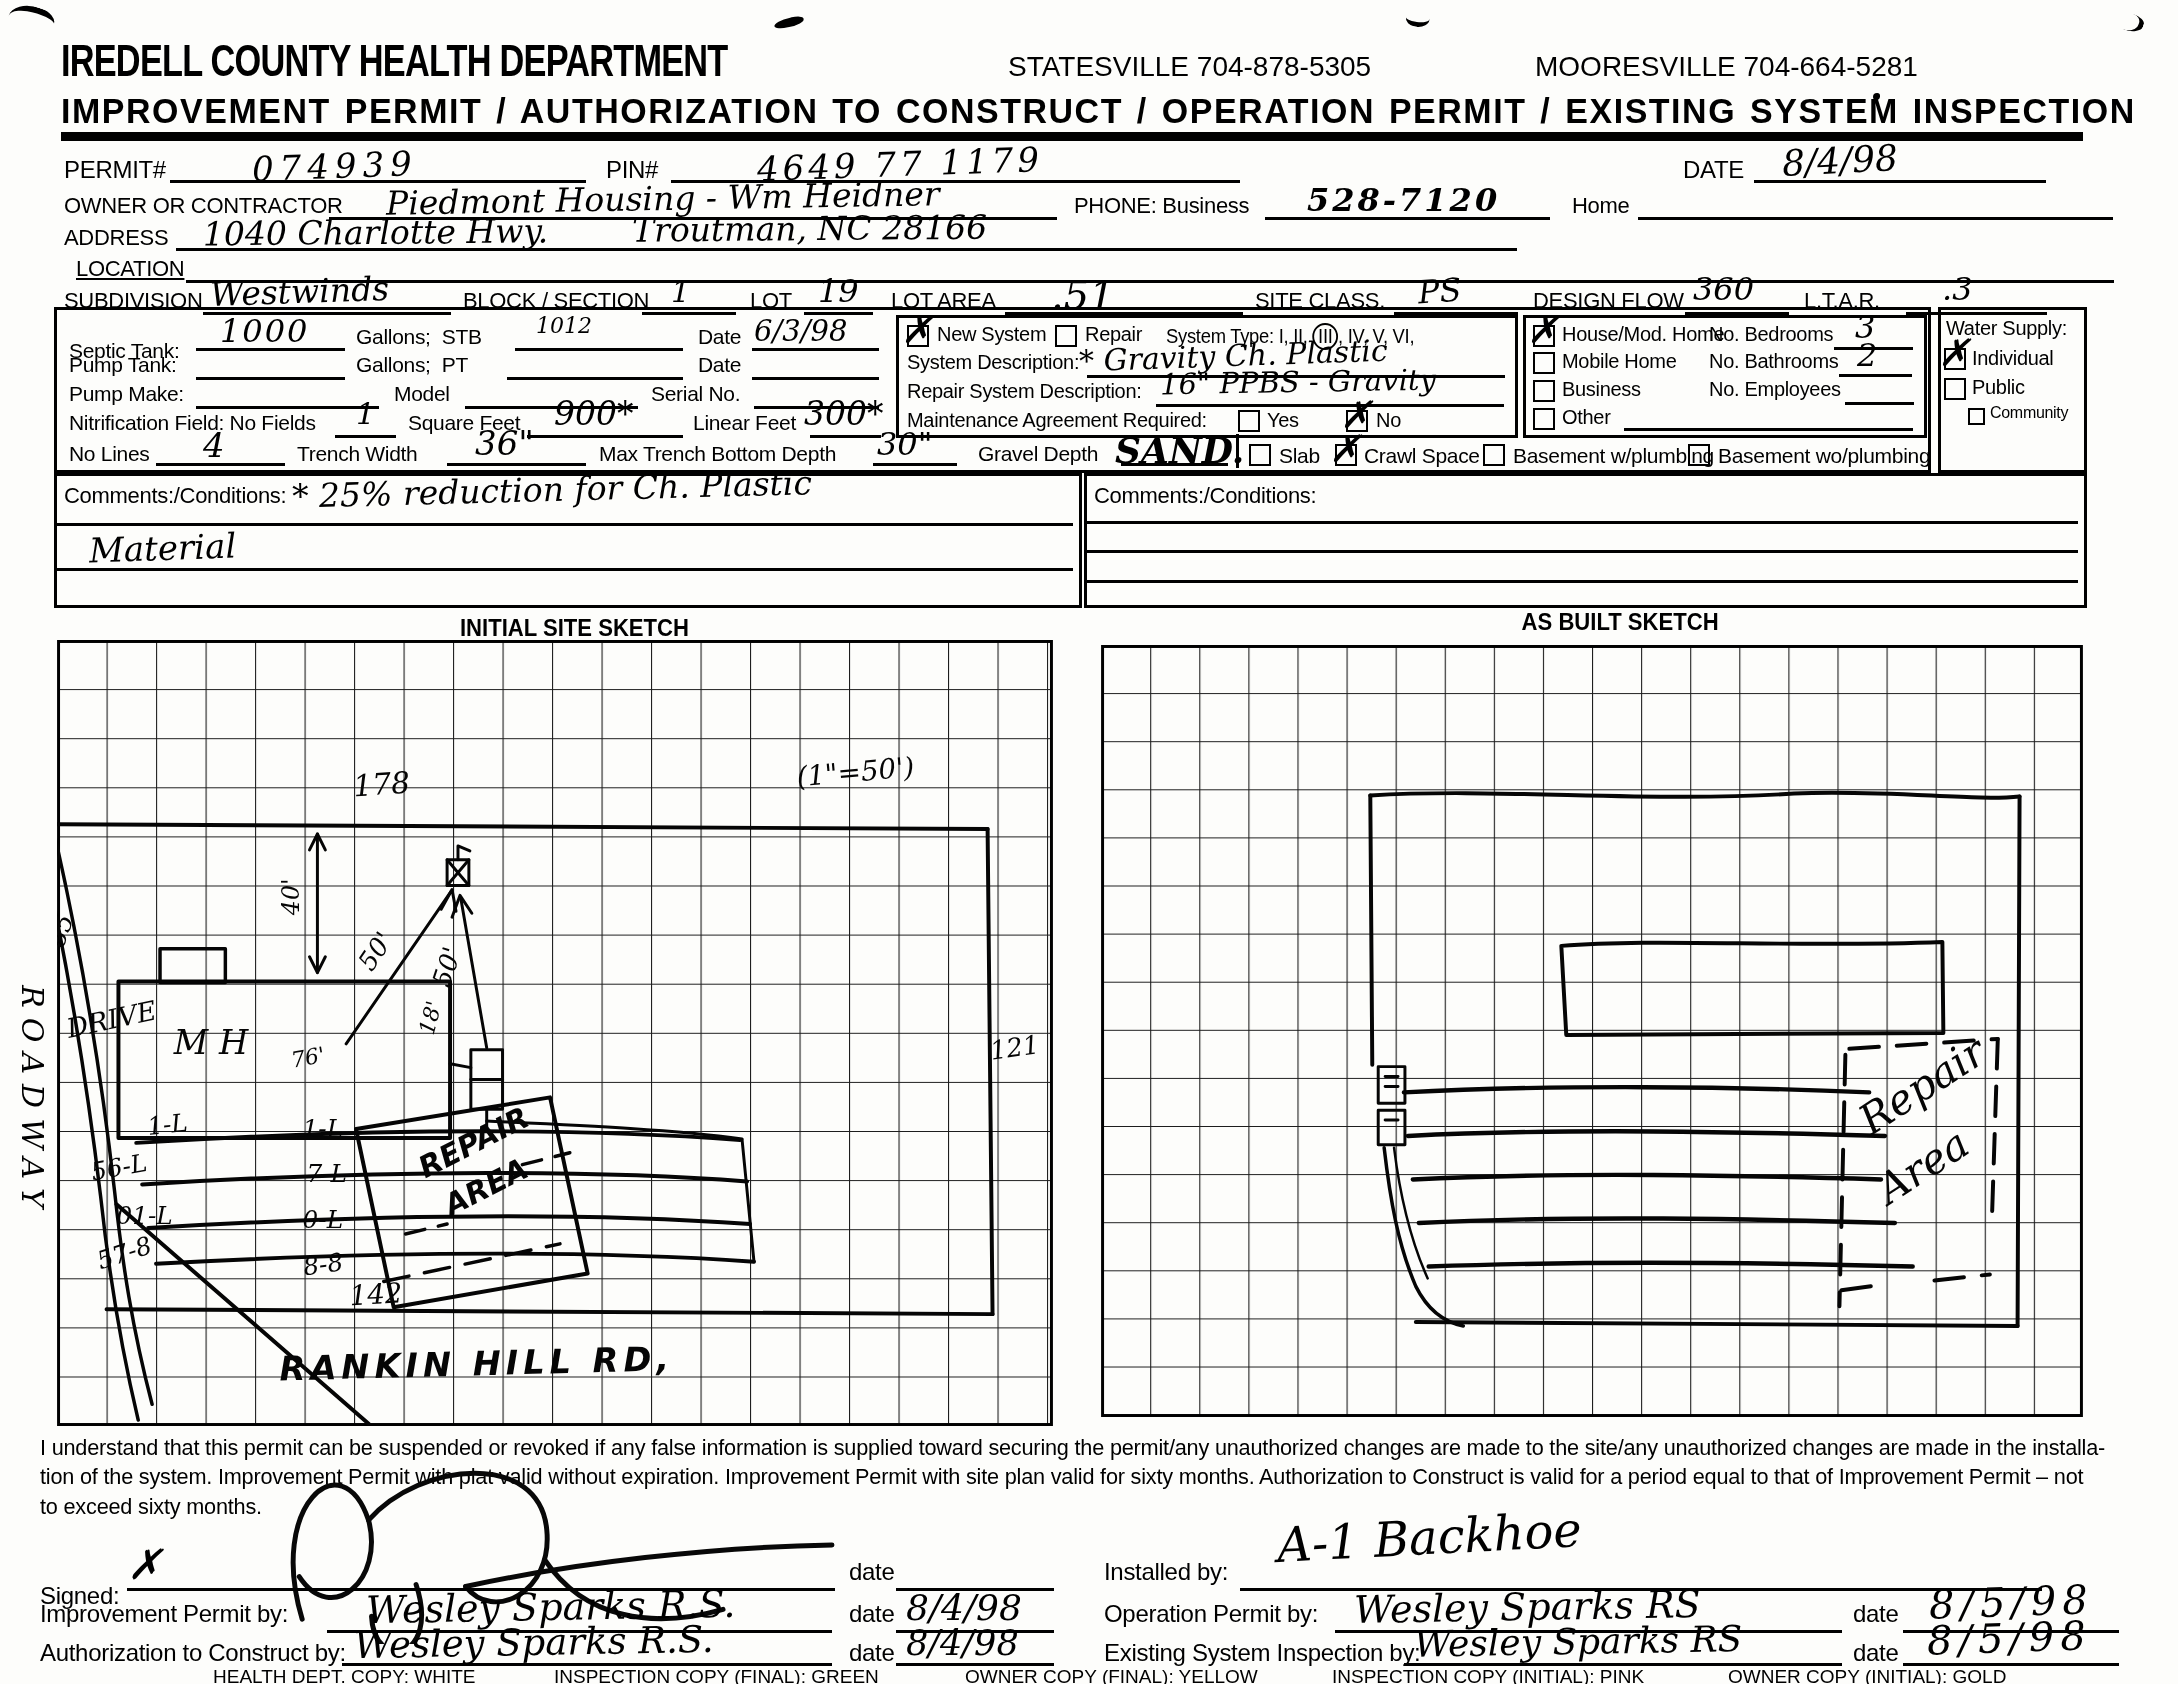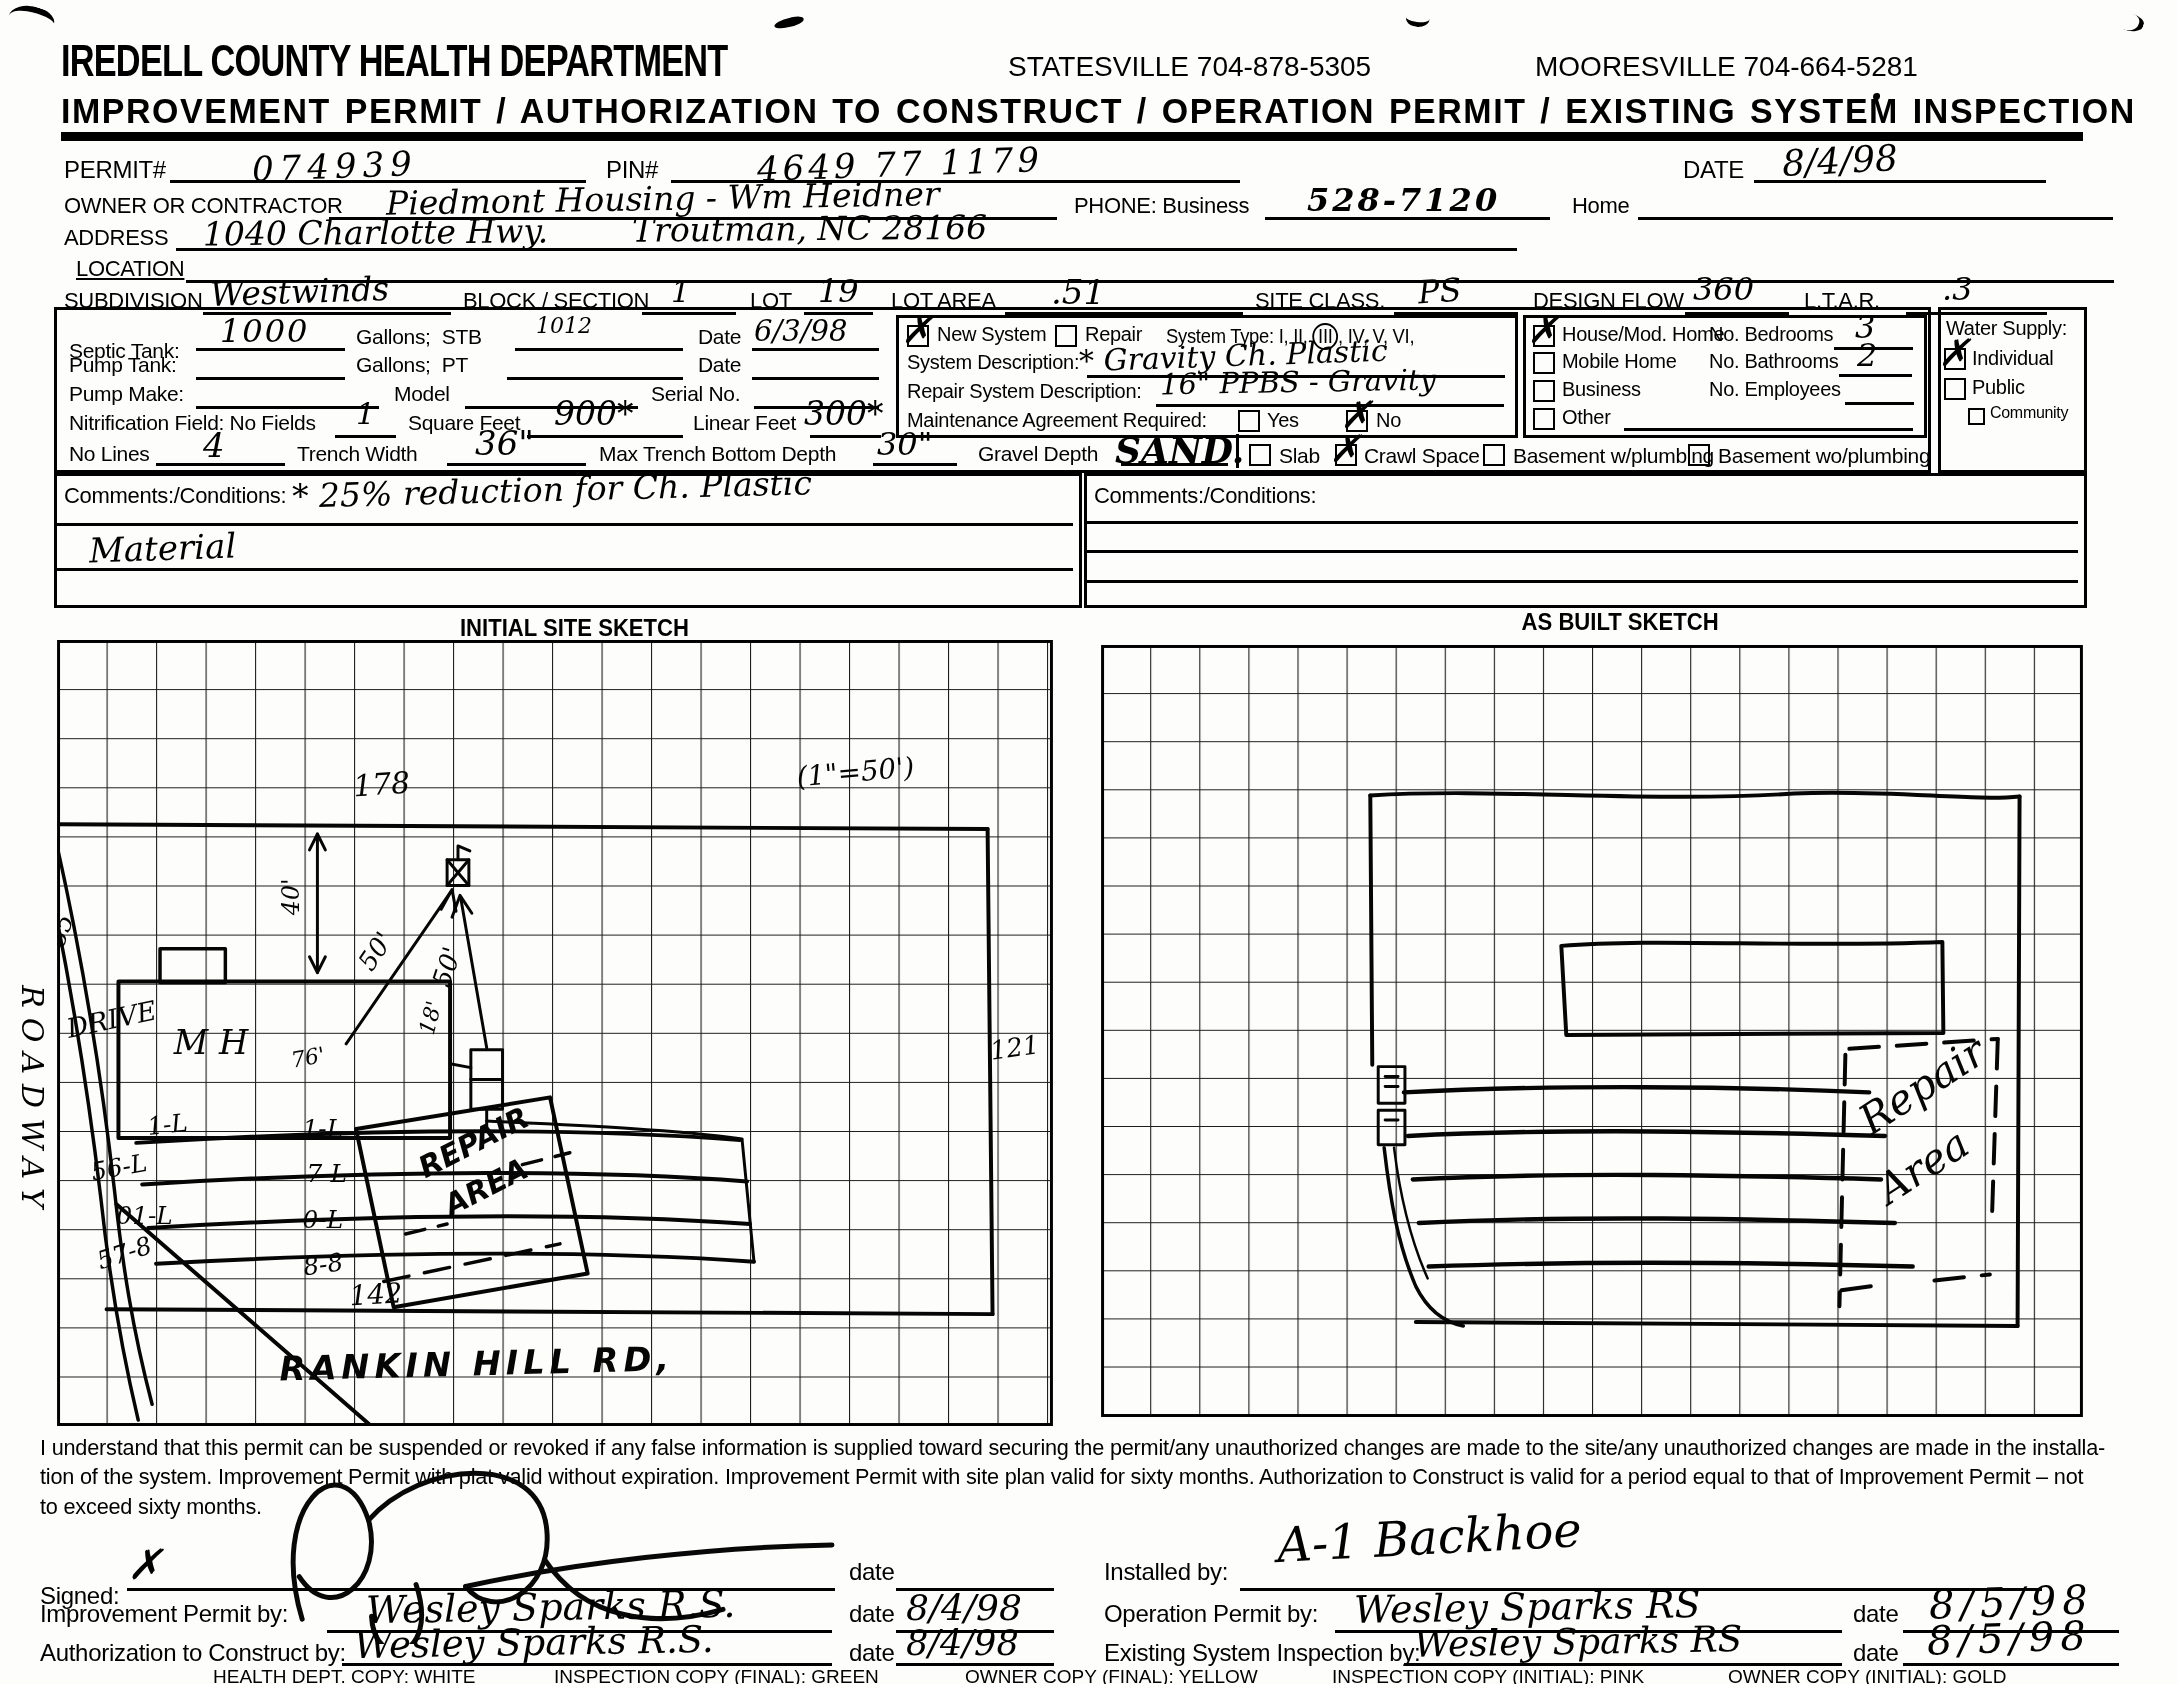--- a/index.html
+++ b/index.html
@@ -79,21 +79,21 @@
   <div class="U" style="left:203px;top:312px;width:248px;"></div>
   <div class="V" style="left:210px;top:275px;font-size:33px;transform:rotate(-2deg);">Westwinds</div>
   <div class="L" style="left:463px;top:288px;">BLOCK / SECTION</div>
   <div class="U" style="left:642px;top:312px;width:94px;"></div>
   <div class="V" style="left:671px;top:277px;font-size:30px;">1</div>
   <div class="L" style="left:750px;top:288px;">LOT</div>
   <div class="U" style="left:804px;top:312px;width:69px;"></div>
   <div class="V" style="left:818px;top:275px;font-size:32px;">19</div>
   <div class="L" style="left:891px;top:288px;">LOT AREA</div>
   <div class="U" style="left:1005px;top:312px;width:238px;"></div>
-  <div class="V" style="left:1051px;top:275px;font-size:34px;">.51</div>
+  <div class="V" style="left:1051px;top:275px;font-size:40px;">.51</div>
   <div class="L" style="left:1255px;top:288px;">SITE CLASS.</div>
   <div class="U" style="left:1394px;top:312px;width:124px;"></div>
   <div class="V" style="left:1418px;top:275px;font-size:32px;transform:rotate(-4deg);">PS</div>
   <div class="L" style="left:1533px;top:288px;">DESIGN FLOW</div>
   <div class="U" style="left:1685px;top:312px;width:104px;"></div>
   <div class="V" style="left:1693px;top:273px;font-size:32px;">360</div>
   <div class="L" style="left:1804px;top:288px;">L.T.A.R.</div>
   <div class="U" style="left:1906px;top:312px;width:141px;"></div>
   <div class="V" style="left:1942px;top:273px;font-size:32px;">.3</div>
 

